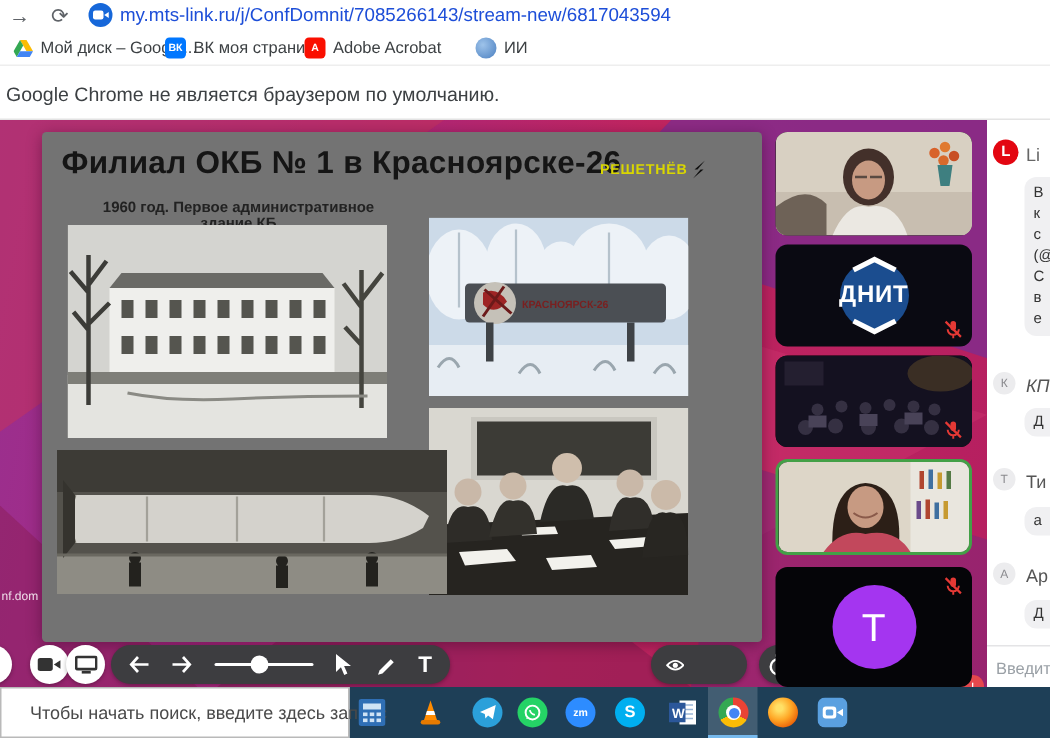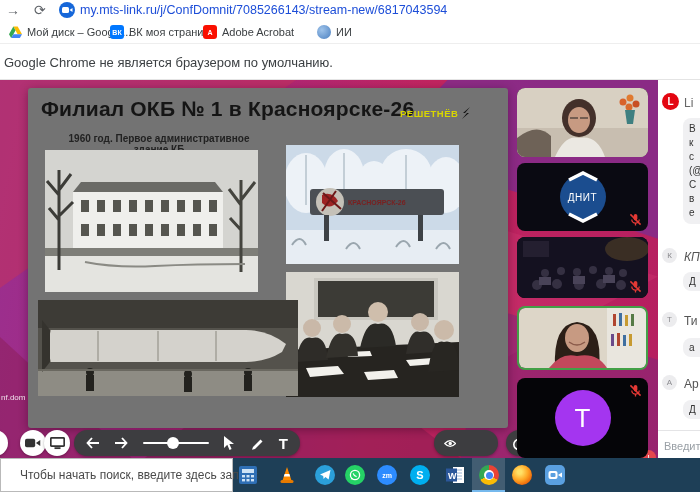--- a/index.html
+++ b/index.html
@@ -47,21 +47,21 @@
   #zoom-label { color:#fff; font-size:10px; font-weight:bold;margin-top:41px; }
   .t-glyph { color:#fff; font-size:15px; font-weight:bold; }
   #slider-track { width:66px; height:2px; background:#fff; border-radius:1px; position:relative; }
   #slider-knob { position:absolute; left:24px; top:-5px; width:12px; height:12px; background:#fff; border-radius:50%; }
 
   
   .tile { position:absolute; left:517px; width:131px; border-radius:8px; overflow:hidden; background:#000; }
   .micoff { position:absolute; width:13px; height:13px; }
   #dnit-circle { position:absolute; left:50%; top:50%; transform:translate(-50%,-50%); width:46px; height:46px;
                  border-radius:50%; background:#1b4d8f; display:flex; align-items:center; justify-content:center; }
-  #dnit-text { color:#fff; font-size:10px; font-weight:normal; letter-spacing:.5px; }
+  #dnit-text { color:#fff; font-size:16px; font-weight:bold; letter-spacing:.5px; }
   #avatar-t { position:absolute; left:50%; top:50%; transform:translate(-50%,-50%); width:56px; height:56px;
               border-radius:50%; background:#a435f0; display:flex; align-items:center; justify-content:center;
               color:#fff; font-size:26px; }
 
   
   #chat { left:658px; top:80px; width:42px; height:378px; background:#fff; }
   .chat-avatar { position:absolute; width:15px; height:15px; border-radius:50%; background:#ececee;
                  color:#8a8a8e; font-size:8px; display:flex; align-items:center; justify-content:center; }
   .chat-name { position:absolute; font-size:12px; color:#555; }
   .chat-bubble { position:absolute; left:25px; width:17px; background:#f0f0f2; border-radius:8px 0 0 8px;

